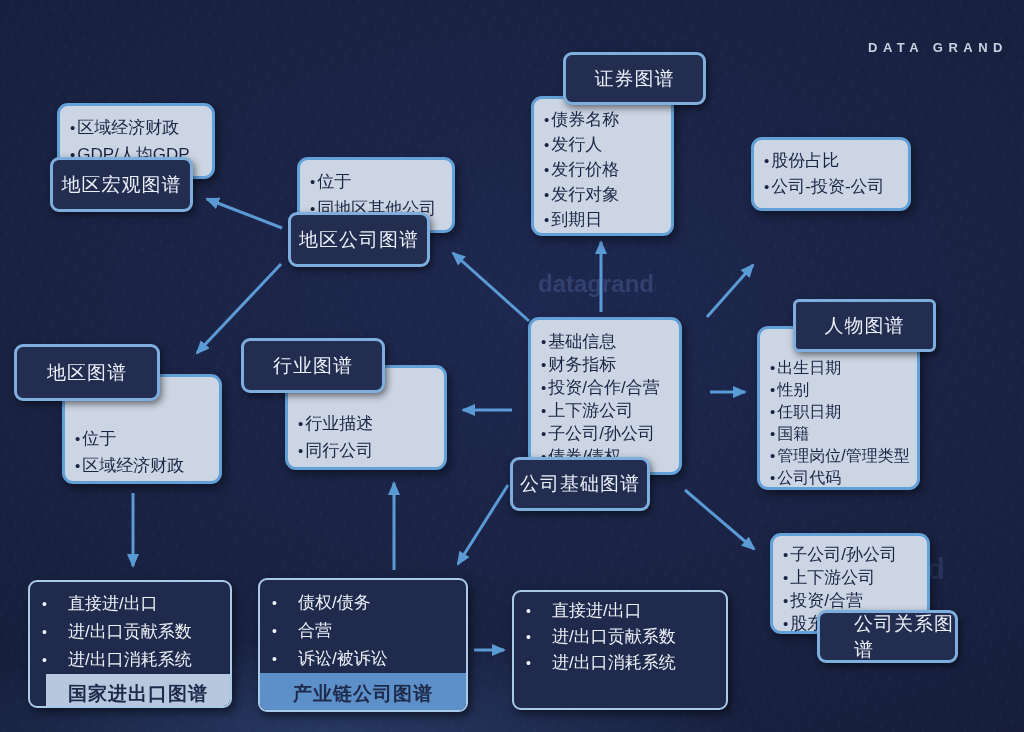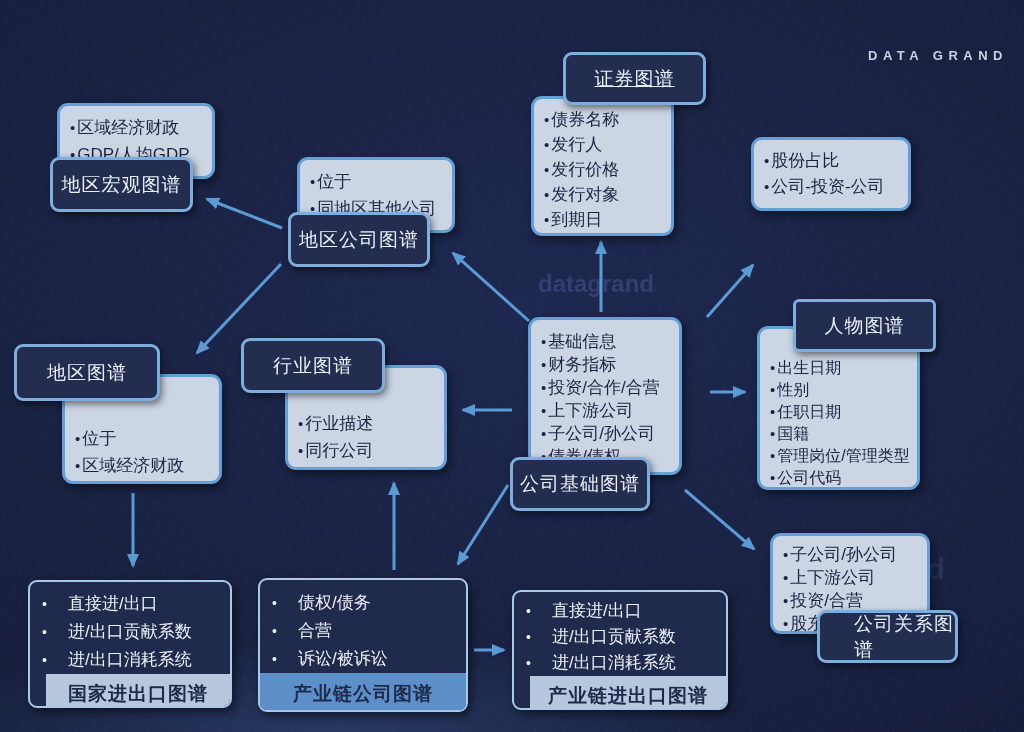--- a/index.html
+++ b/index.html
@@ -36,21 +36,21 @@
   .watermark{
     position:absolute;z-index:1;color:rgba(98,124,186,0.30);
     font-weight:700;letter-spacing:0;pointer-events:none;user-select:none;
   }
   .wm1{left:538px;top:270px;font-size:24px;}
   .wm2{left:800px;top:552px;font-size:30px;color:rgba(98,124,186,0.2);}
 
   
   .logo{position:absolute;top:26px;right:16px;z-index:5;text-align:right;}
   .logo-cn{color:#f4f7fc;font-size:28px;font-weight:700;letter-spacing:4px;line-height:30px;}
-  .logo-en{color:#c9d2e1;font-size:13px;font-weight:600;letter-spacing:5.5px;margin-top:22px;}
+  .logo-en{color:#c9d2e1;font-size:13px;font-weight:600;letter-spacing:5.5px;margin-top:14px;}
 
   
   .card{position:absolute;box-sizing:border-box;}
   .list-card{
     background:var(--card-light);
     border:3px solid var(--card-light-border);
     border-radius:11px;z-index:2;
     box-shadow:3px 4px 8px rgba(0,0,0,.45);
     color:var(--ink-dark);font-size:17px;font-weight:500;
     padding:8px 8px 6px 10px;
@@ -61,21 +61,21 @@
     border-radius:9px;z-index:3;
     box-shadow:2px 3px 7px rgba(0,0,0,.5);
     display:flex;align-items:center;justify-content:center;
     color:var(--ink-light);font-size:19px;font-weight:500;letter-spacing:1px;
   }
   .list .li{display:flex;align-items:baseline;line-height:24px;white-space:nowrap;}
   .list .bullet{flex:0 0 auto;margin-right:2px;font-size:15px;}
 
   
   .g-sec-list{left:531px;top:96px;width:143px;height:140px;} .g-sec-list .li{line-height:25px;}
-  .g-sec-title{left:563px;top:52px;width:143px;height:53px;text-decoration:underline;}
+  .g-sec-title{left:563px;top:52px;width:143px;height:53px;}
 
   .g-rmacro-list{left:57px;top:103px;width:158px;height:76px;} .g-rmacro-list .li{line-height:27px;}
   .g-rmacro-title{left:50px;top:157px;width:143px;height:55px;}
 
   .g-rcomp-list{left:297px;top:157px;width:158px;height:76px;} .g-rcomp-list .li{line-height:27px;}
   .g-rcomp-title{left:288px;top:212px;width:142px;height:55px;}
 
   .g-equity-list{left:751px;top:137px;width:160px;height:74px;} .g-equity-list .li{line-height:26px;}
   .g-equity-title{left:747px;top:190px;width:141px;height:54px;}
 
@@ -408,17 +408,14 @@
         </div>
         <div class="li">
           <span class="bullet">•</span>
           <span class="li-text">进/出口贡献系数</span>
         </div>
         <div class="li">
           <span class="bullet">•</span>
           <span class="li-text">进/出口消耗系统</span>
         </div>
       </div>
-    <div class="combo-bar bar-light">
-      <span>产业链进出口图谱</span>
-    </div>
   </div>
 </div>
 
 </body></html>

